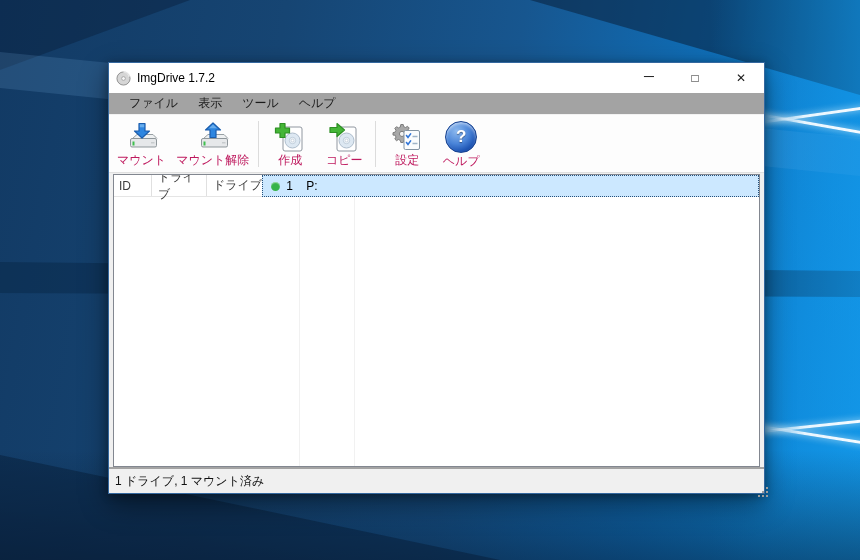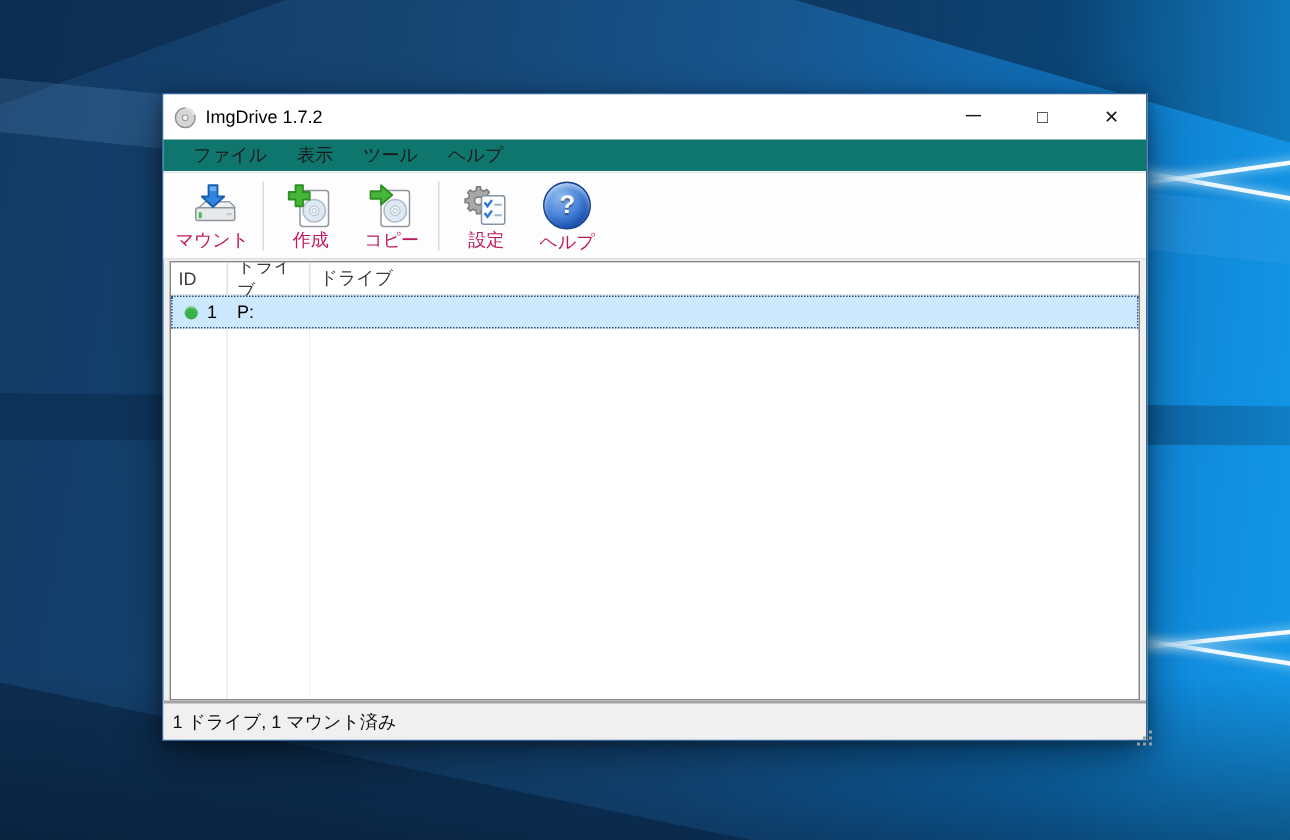--- a/index.html
+++ b/index.html
@@ -51,40 +51,40 @@
   .titlebar{height:30px;background:#ffffff;display:flex;align-items:center;flex:0 0 auto;}
   .app-icon{width:15px;height:15px;margin:0 6px 0 7px;flex:0 0 auto;}
   .title-text{font-size:12px;color:#000;white-space:nowrap;}
   .caption-buttons{margin-left:auto;display:flex;height:30px;}
   .cap-btn{width:46px;height:30px;display:flex;align-items:center;justify-content:center;
     font-size:13px;color:#1a1a1a;cursor:default;}
   .cap-btn.min span{position:relative;top:-2px;font-size:14px;}
   .cap-btn.max span{font-size:12px;}
   .cap-btn.close span{font-size:12px;}
 
-  .menubar{height:21px;background:#0f766e;display:flex;align-items:center;
+  .menubar{height:21px;background:#a3a3a3;display:flex;align-items:center;
     padding-left:10px;flex:0 0 auto;border-bottom:1px solid #f2f2f2;}
   .menu-item{font-size:12px;color:#1a1a1a;padding:2px 10px;white-space:nowrap;}
 
   .toolbar{height:57px;background:#fdfdfd;border-bottom:1px solid #e0e0e0;
     display:flex;align-items:center;padding-left:3px;flex:0 0 auto;}
   .tool-btn{display:flex;flex-direction:column;align-items:center;justify-content:center;
     padding:2px 5px;min-width:44px;}
   .tool-btn svg{display:block;}
   .tool-label{font-size:12px;color:#be185d;margin-top:1px;white-space:nowrap;line-height:13px;}
   .tool-sep{width:1px;height:46px;background:#dcdcdc;margin:0 4px;flex:0 0 auto;}
   .help-sphere{width:30px;height:30px;border-radius:50%;margin:1px;
     background:radial-gradient(circle at 35% 30%,#8db9ee 0%,#4a84d8 45%,#1a50b0 75%,#123f92 100%);
     border:1px solid #16418f;display:flex;align-items:center;justify-content:center;
     box-shadow:inset 0 2px 3px rgba(255,255,255,.55);}
   .help-sphere span{color:#fff;font-weight:bold;font-size:17px;line-height:1;
     text-shadow:0 1px 1px rgba(0,0,0,.4);}
 
   .listview{flex:1 1 auto;margin:1px 4px 0 4px;background:#ffffff;
-    border:1px solid #828790;display:flex;flex-direction:column;overflow:hidden;}
+    border:1px solid #828790;display:flex;overflow:hidden;}
   .list-header{display:flex;height:21px;background:#ffffff;border-bottom:1px solid #e5e5e5;
     flex:0 0 auto;}
   .hcell{font-size:12px;color:#3c3c3c;display:flex;align-items:center;
     border-right:1px solid #e0e0e0;box-sizing:border-box;}
   .hcell.c1{width:38px;padding-left:5px;}
   .hcell.c2{width:55px;padding-left:6px;}
   .hcell.c3{flex:1;padding-left:6px;border-right:none;}
   .list-body{flex:1;position:relative;
     background:
       linear-gradient(to right,transparent 37px,#f1f1f1 37px,#f1f1f1 38px,transparent 38px),
@@ -157,20 +157,31 @@
           <path d="M6.5 17.5 L11 13.5 h16 l4 4" fill="#eef0f1" stroke="#98a0a4" stroke-width="1"></path>
           <rect x="4.5" y="17.5" width="26" height="8.5" rx="1.5" fill="#e6e8ea" stroke="#8f979b" stroke-width="1"></rect>
           <rect x="6.5" y="20.5" width="2" height="4" fill="#3fbf4e"></rect>
           <rect x="25" y="21" width="3.5" height="1.5" fill="#c7cbcd"></rect>
           <path d="M13 2.5 h6 v7.5 h4.5 L16 17 8.5 10 H13 z" fill="#2e86e0" stroke="#1b5dad" stroke-width="1.2" stroke-linejoin="round"></path>
           <path d="M13.8 3.3 h4.4 v3 h-4.4 z" fill="#7db9f0" opacity="0.75"></path>
         </svg>
         <span class="tool-label">マウント</span>
       </div>
 
+      <div class="tool-btn">
+        <svg width="32" height="32" viewBox="0 0 32 32">
+          <path d="M6.5 17.5 L11 13.5 h16 l4 4" fill="#eef0f1" stroke="#98a0a4" stroke-width="1"></path>
+          <rect x="4.5" y="17.5" width="26" height="8.5" rx="1.5" fill="#e6e8ea" stroke="#8f979b" stroke-width="1"></rect>
+          <rect x="6.5" y="20.5" width="2" height="4" fill="#3fbf4e"></rect>
+          <rect x="25" y="21" width="3.5" height="1.5" fill="#c7cbcd"></rect>
+          <path d="M16 2 L23.5 9 H19 v7.5 h-6 V9 H8.5 z" fill="#2e86e0" stroke="#1b5dad" stroke-width="1.2" stroke-linejoin="round"></path>
+          <path d="M16 3.5 l4 3.8 h-8 z" fill="#7db9f0" opacity="0.75"></path>
+        </svg>
+        <span class="tool-label">マウント解除</span>
+      </div>
 
       <div class="tool-sep"></div>
 
       <div class="tool-btn">
         <svg width="32" height="32" viewBox="0 0 32 32">
           <rect x="9" y="6" width="19" height="24" rx="2" fill="#ffffff" stroke="#9097a0" stroke-width="1"></rect>
           <circle cx="18.5" cy="19.5" r="7.5" fill="#dde8f2" stroke="#aebdcc" stroke-width="1"></circle>
           <circle cx="18.5" cy="19.5" r="3.2" fill="#eef4f9" stroke="#b8c6d4" stroke-width="0.8"></circle>
           <circle cx="18.5" cy="19.5" r="1.4" fill="#ffffff" stroke="#c0ccd8" stroke-width="0.8"></circle>
           <path d="M6 2.5 h5 v4.5 h4.5 v5 H11 v4.5 H6 V12 H1.5 V7 H6 z" fill="#45b637" stroke="#2e8f24" stroke-width="1.2" stroke-linejoin="round"></path>

